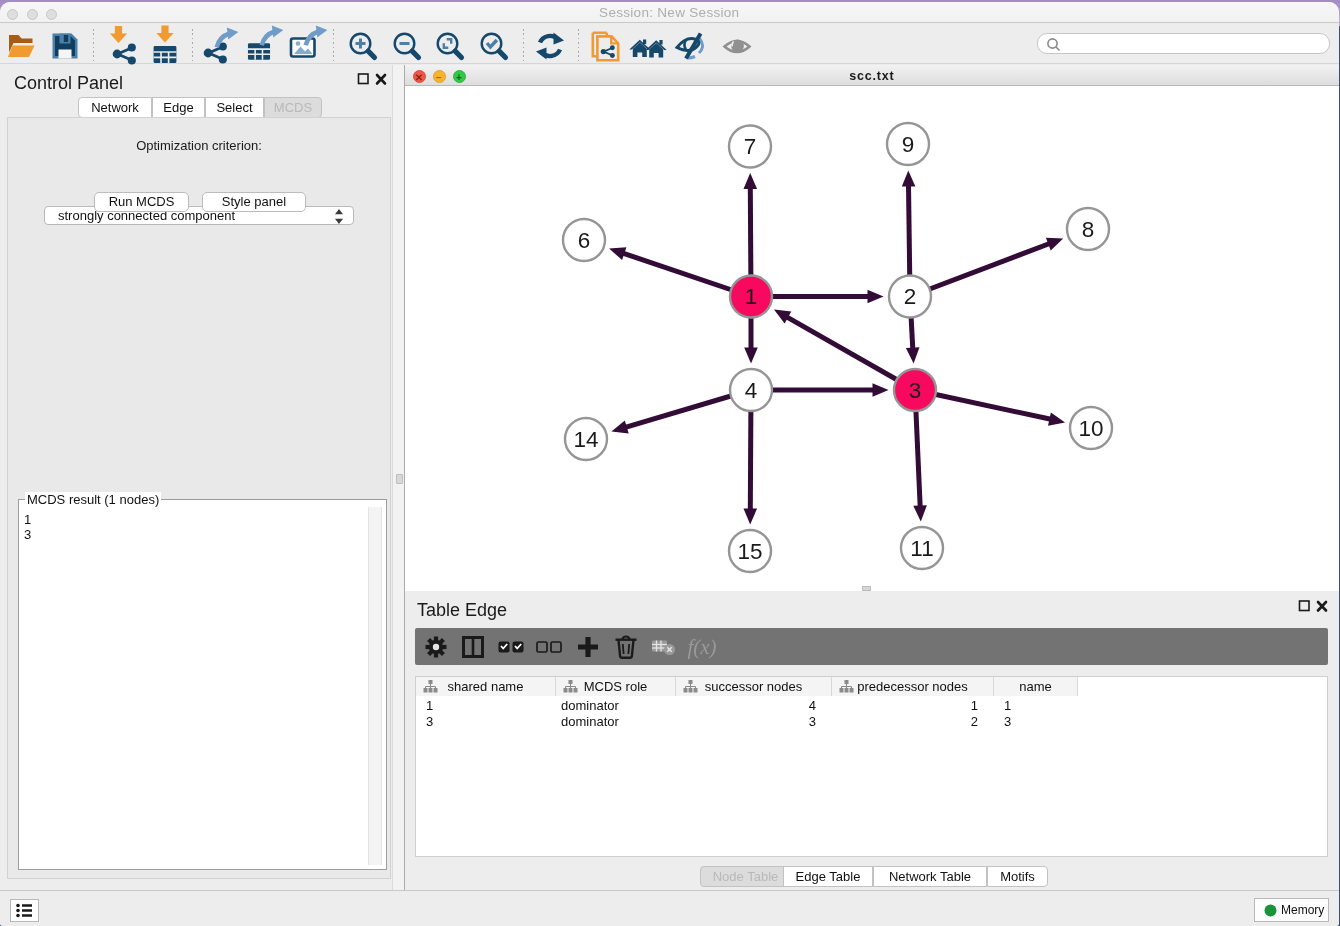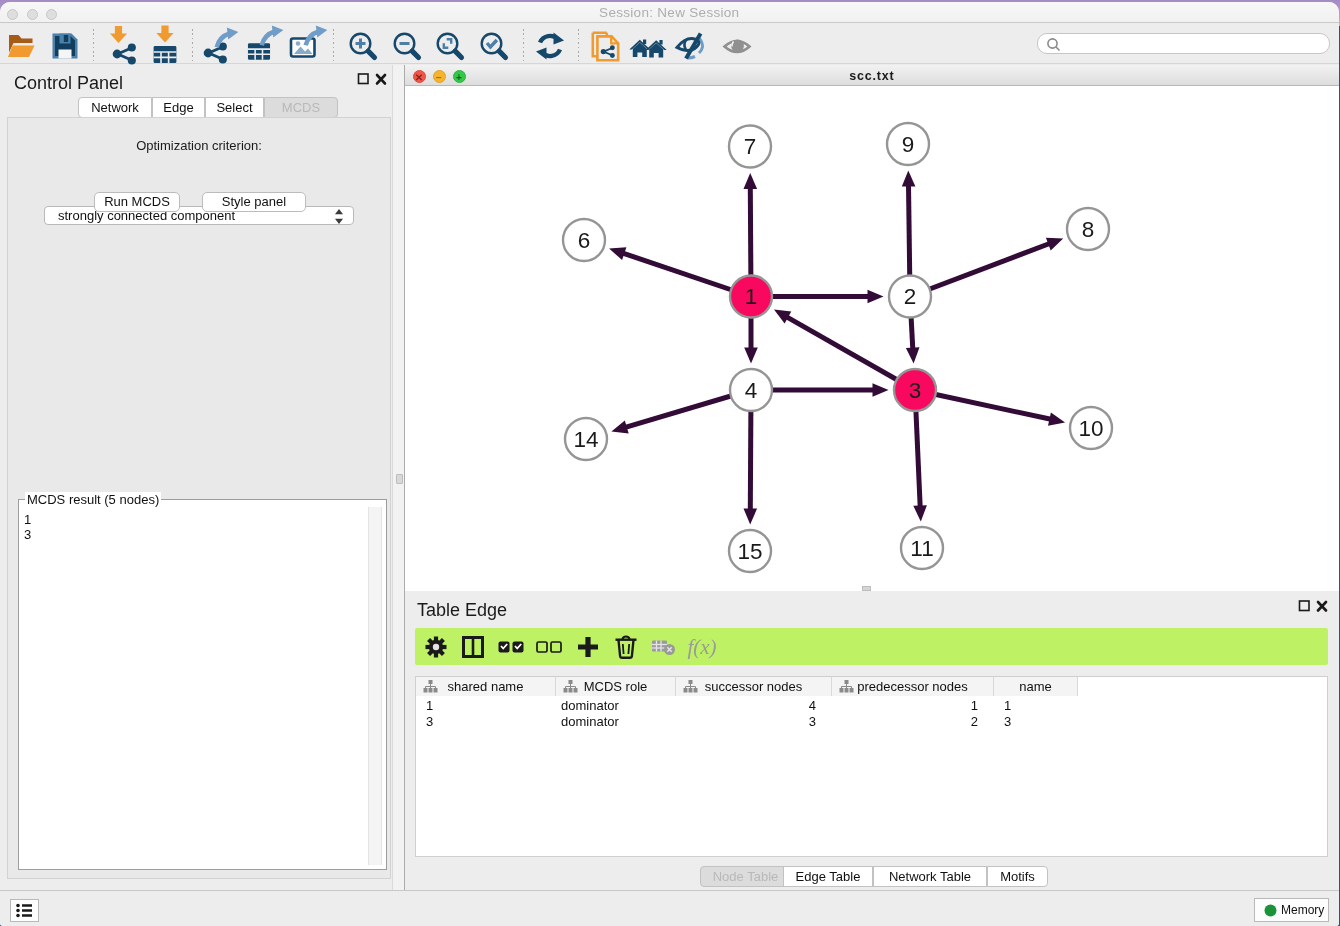--- a/index.html
+++ b/index.html
@@ -59,21 +59,21 @@
   #nettitle { position:absolute; top:0; left:0; width:100%; height:21px;
     background:linear-gradient(#f2f2f2,#dddddd); border-bottom:1px solid #b9b9b9; }
   .ntl { position:absolute; top:5px; width:13px; height:13px; border-radius:50%;
     font-size:10px; font-weight:bold; text-align:center; line-height:13px; }
   #netname { position:absolute; top:4px; left:0; width:100%; text-align:center;
     font-size:12.5px; font-weight:bold; color:#1a1a1a; letter-spacing:0.8px; }
   #netcanvas { position:absolute; top:22px; left:0; width:933px; height:504px; background:#fff; }
   
   #tpanel { top:589px; left:405px; width:933.5px; height:299px; background:#ededed; }
   #ttoolbar { position:absolute; left:10px; top:37px; width:913px; height:37px;
-    background:#bef264; border-radius:2px; }
+    background:#737373; border-radius:2px; }
   #ttable { position:absolute; left:10px; top:85px; width:913px; height:181px;
     background:#fff; border:1px solid #cfcfcf; }
   .th { position:absolute; top:0; height:19px; background:#f4f4f4;
     border-right:1px solid #d8d8d8; font-size:13px; color:#111; text-align:center;
     line-height:19px; }
   #throw { position:absolute; top:0; left:0; width:662px; height:19px;
     background:#f4f4f4; border-bottom:1px solid #cccccc; }
   .td { position:absolute; font-size:13px; color:#111; }
   .tabrow2 { position:absolute; }
   
@@ -275,32 +275,32 @@
             <rect x="1.5" y="2" width="9.5" height="9.5" fill="none" stroke="#1a1a1a" stroke-width="1.6"></rect>
             <g stroke="#1a1a1a" stroke-width="2.6" stroke-linecap="round">
               <line x1="20" y1="3" x2="28" y2="11.5"></line>
               <line x1="28" y1="3" x2="20" y2="11.5"></line>
             </g>
           </svg></div>
       <div class="tabrow" style="left:78px; top:32px;">
         <div class="tab" style="left:0; width:74px; border-radius:4px 0 0 4px;">Network</div>
         <div class="tab" style="left:74px; width:53px;">Edge</div>
         <div class="tab" style="left:127px; width:59px;">Select</div>
-        <div class="tab tabsel" style="left:186px; width:74px; border-radius:0 4px 4px 0;">MCDS</div>
+        <div class="tab tabsel" style="left:186px; width:58px; border-radius:0 4px 4px 0;">MCDS</div>
       </div>
       <div id="cpcontent">
         <div id="optlabel">Optimization criterion:</div>
         <div id="combo">strongly connected component<svg width="10" height="17" style="position:absolute; right:9px; top:1px;">
               <polygon points="5,1 9,6.2 1,6.2" fill="#3a3a3a"></polygon>
               <polygon points="5,16 9,10.8 1,10.8" fill="#3a3a3a"></polygon>
             </svg></div>
-        <div class="btn" style="left:86px; top:74px; width:86px;">Run MCDS</div>
+        <div class="btn" style="left:86px; top:74px; width:95px;">Run MCDS</div>
         <div class="btn" style="left:194px; top:74px; width:104px;">Style panel</div>
         <div id="mcdsbox">
-          <div id="mcdslegend">MCDS result (5 nodes)</div>
+          <div id="mcdslegend">MCDS result (1 nodes)</div>
           <div id="mcdsvals">1<br>3</div>
           <div id="mcdssb"></div>
         </div>
       </div>
     </div>
     <div class="abs" id="vsplit">
         <div id="vgrip"></div>
       </div>
     <div class="abs" id="netframe">
       <div id="nettitle">

